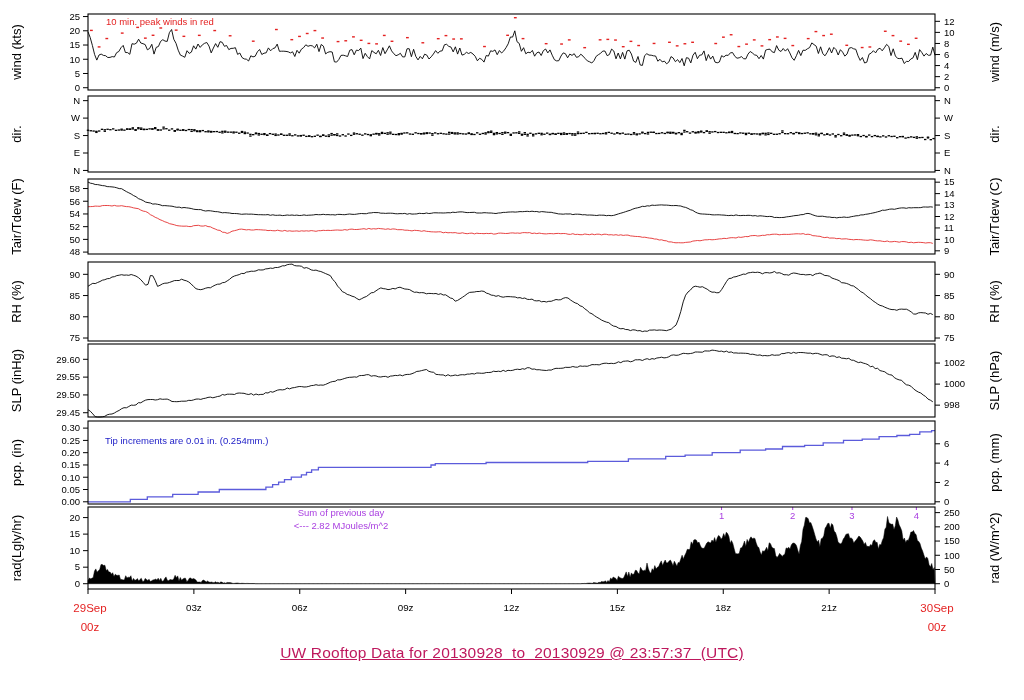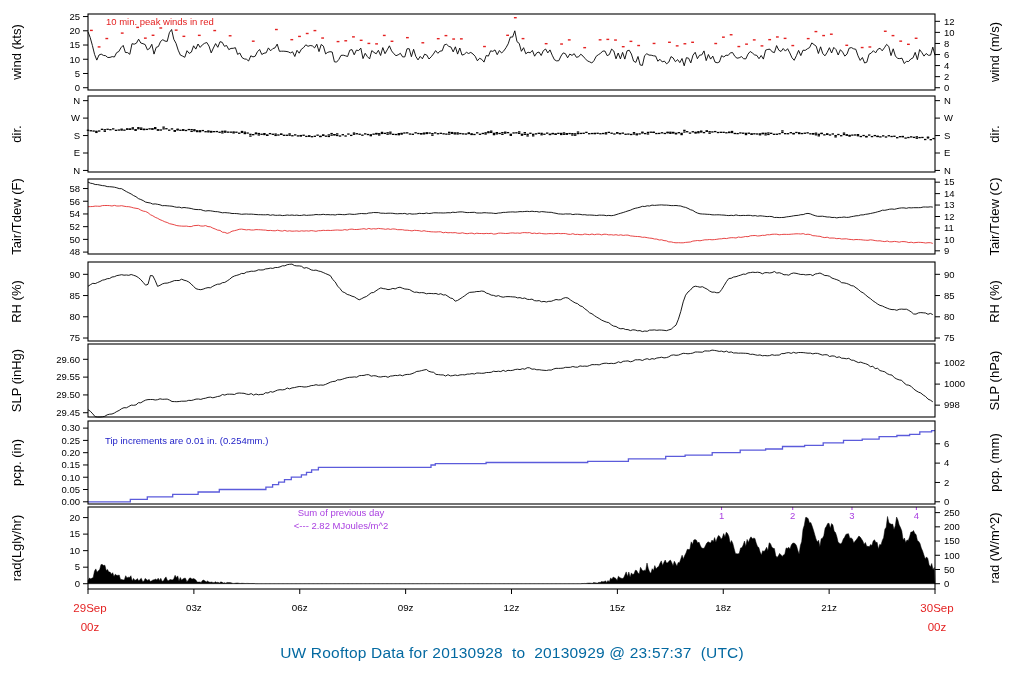--- a/index.html
+++ b/index.html
@@ -776,14 +776,14 @@
         <line x1="829.125" y1="589" x2="829.125" y2="594" stroke="#000000" stroke-width="1"></line>
         <text x="829.125" y="611" text-anchor="middle" font-size="9.8" fill="#000000">21z</text>
         <line x1="88" y1="589" x2="88" y2="594" stroke="#000000" stroke-width="1"></line>
         <line x1="935" y1="589" x2="935" y2="594" stroke="#000000" stroke-width="1"></line>
         <text x="90" y="612" text-anchor="middle" font-size="11.5" fill="#e42222">29Sep</text>
         <text x="90" y="631" text-anchor="middle" font-size="11.5" fill="#e42222">00z</text>
         <text x="937" y="612" text-anchor="middle" font-size="11.5" fill="#e42222">30Sep</text>
         <text x="937" y="631" text-anchor="middle" font-size="11.5" fill="#e42222">00z</text>
       </g>
     </svg>
-  <div class="title" style="color: #0369a1;">UW Rooftop Data for 20130928  to  20130929 @ 23:57:37  (UTC)</div>
+  <div class="title" style="color: #be185d; text-decoration: underline;">UW Rooftop Data for 20130928  to  20130929 @ 23:57:37  (UTC)</div>
 </div>
 
 </body></html>

